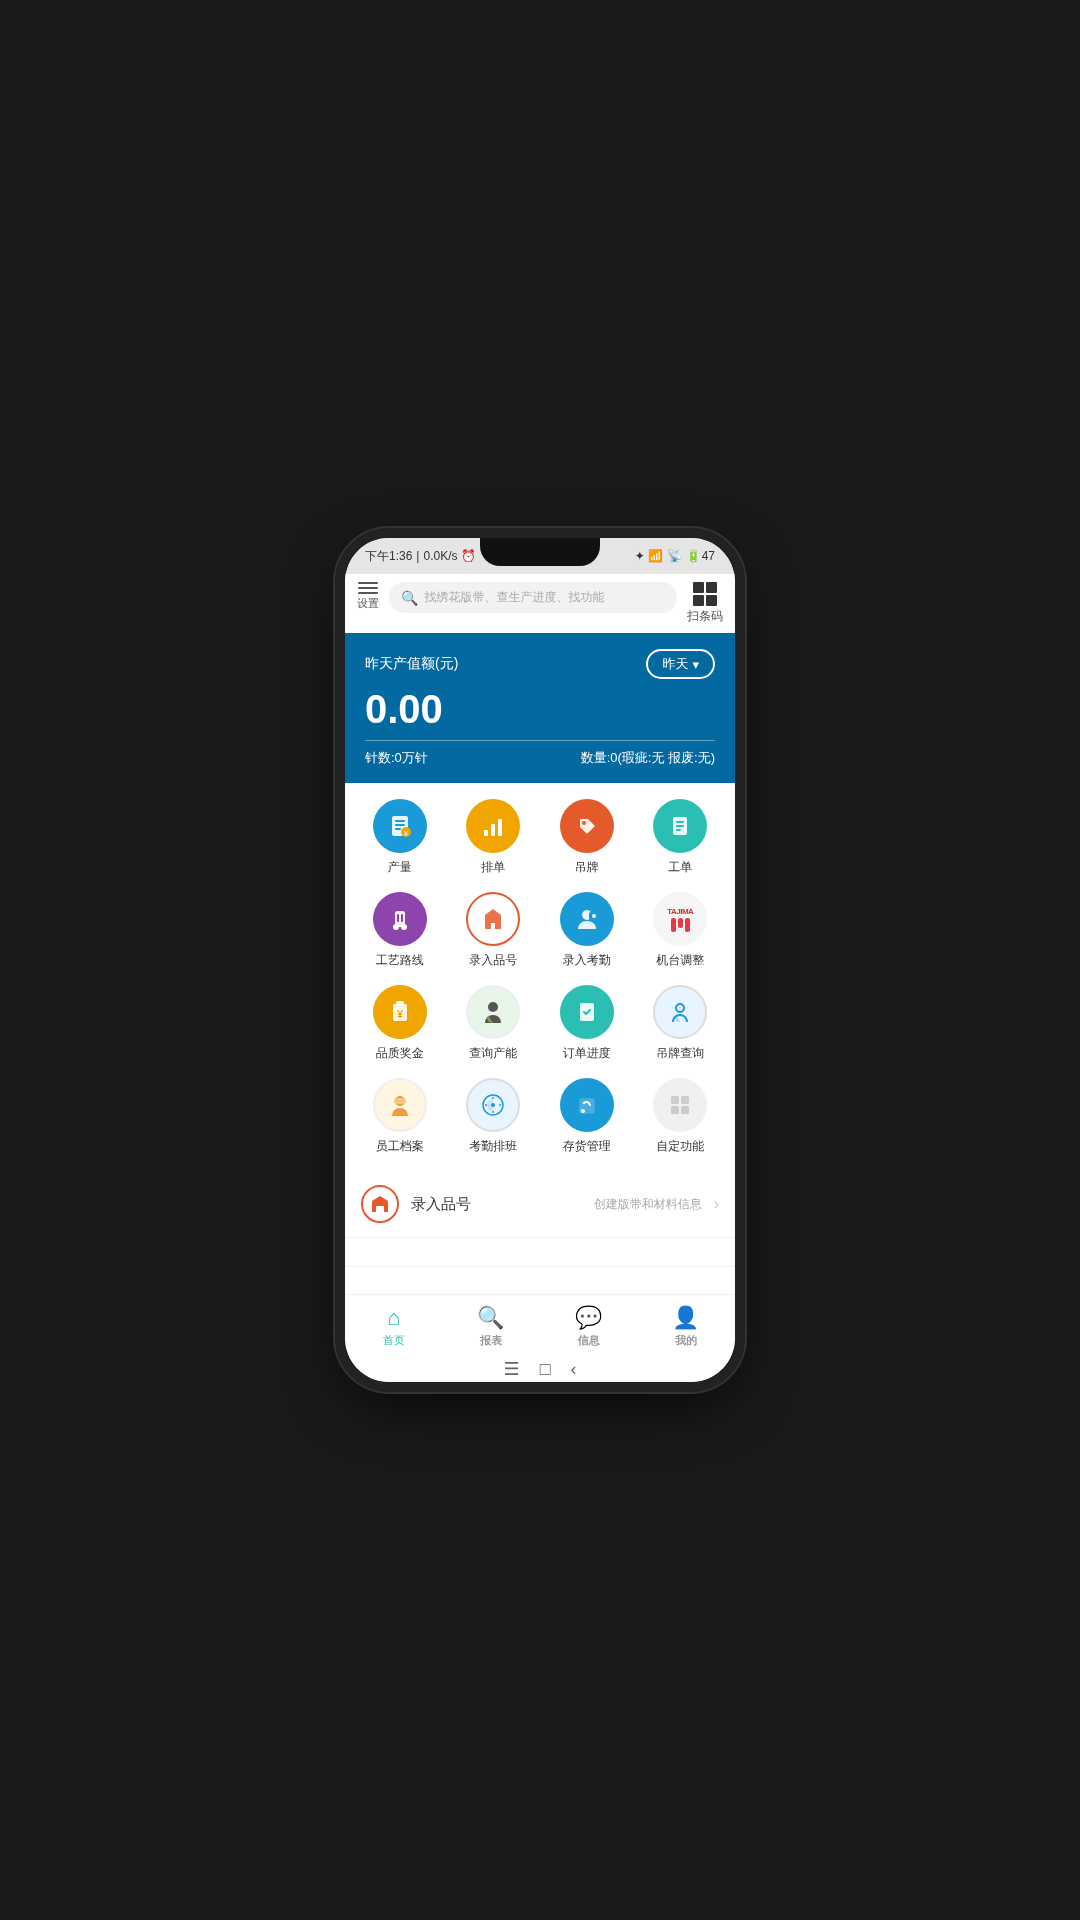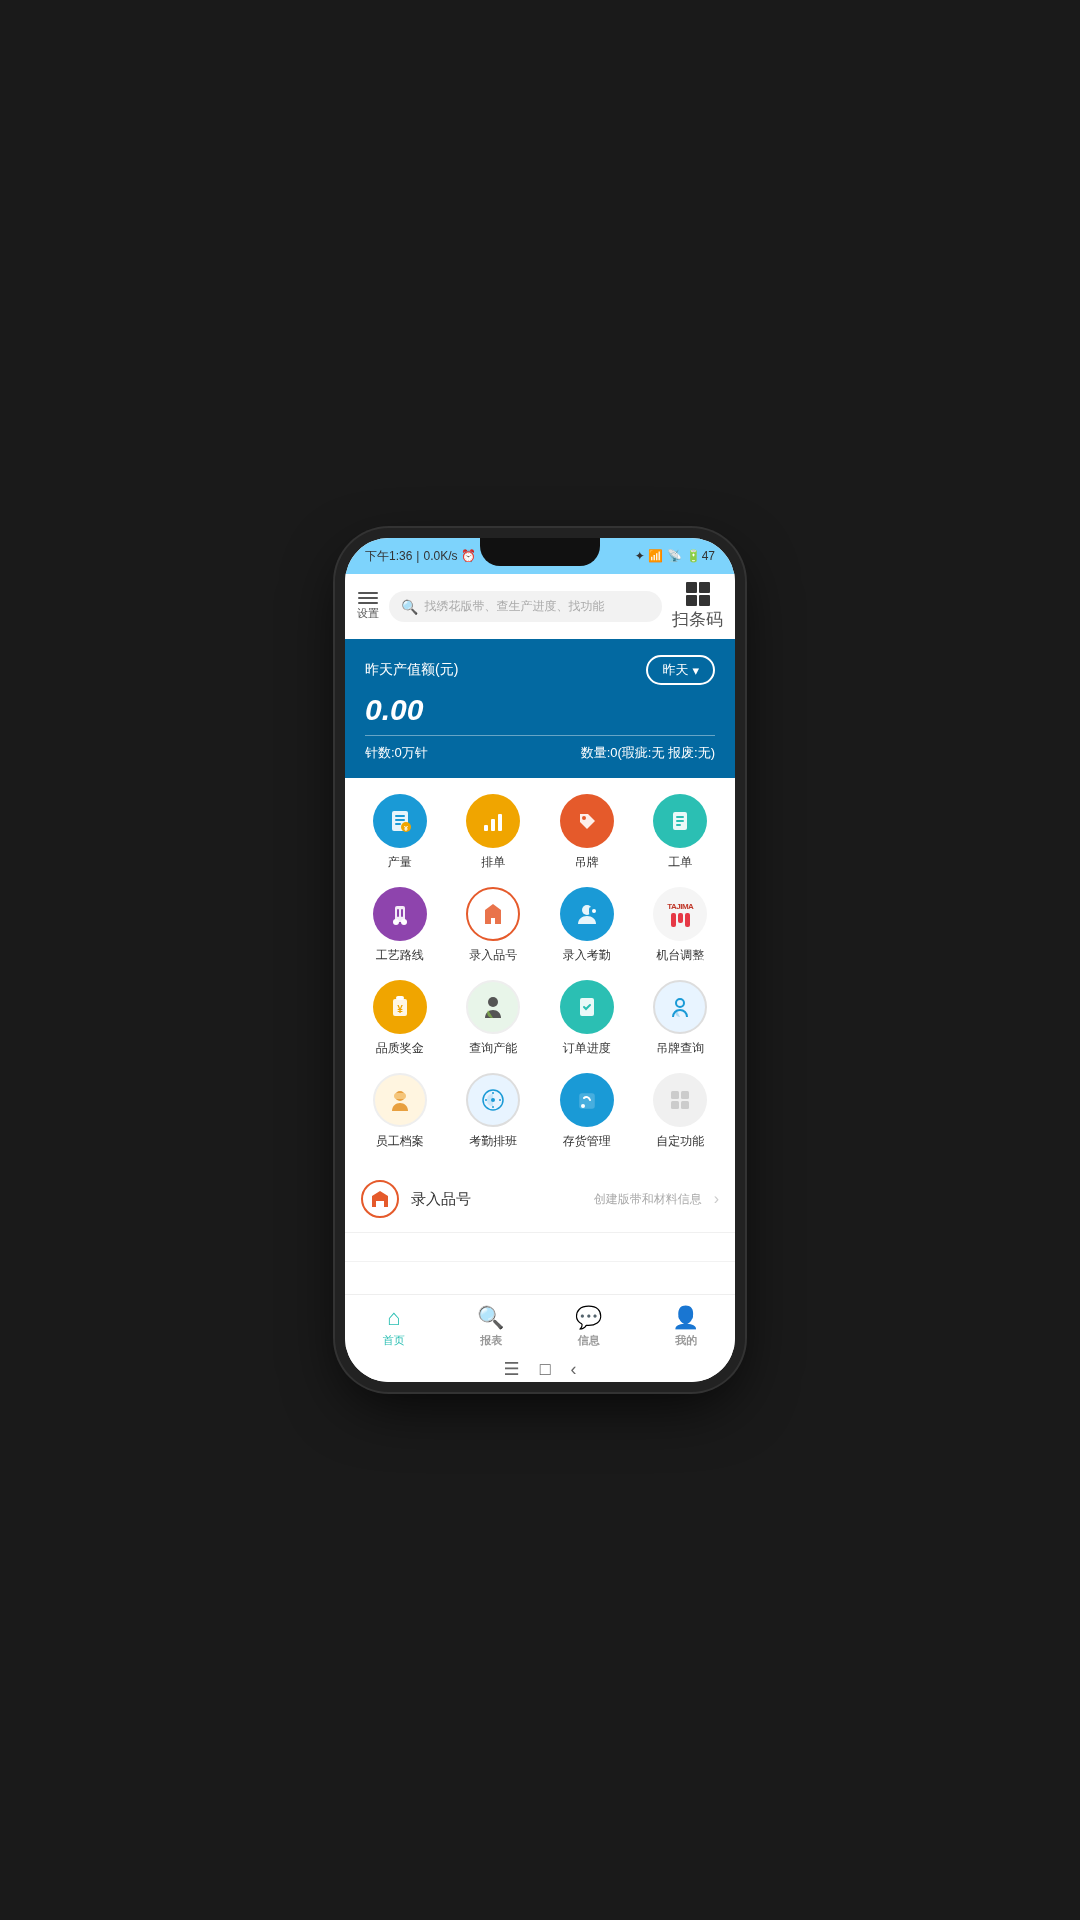--- a/index.html
+++ b/index.html
@@ -18,21 +18,21 @@
       background: #fff;
       border-radius: 44px;
       overflow: hidden;
       position: relative;
       box-shadow: 0 0 0 10px #222, 0 0 0 12px #333, 0 20px 60px rgba(0,0,0,0.8);
       display: flex;
       flex-direction: column;
     }
     
     .status-bar {
-      background: #7dd3fc;
+      background: #e5e5e5;
       height: 36px;
       display: flex;
       align-items: center;
       justify-content: space-between;
       padding: 0 20px;
       font-size: 12px;
       color: #333;
       flex-shrink: 0;
       position: relative;
     }
@@ -46,21 +46,21 @@
       background: #111;
       border-radius: 0 0 20px 20px;
     }
     .status-left { display: flex; align-items: center; gap: 4px; z-index: 1; }
     .status-right { display: flex; align-items: center; gap: 4px; z-index: 1; }
     
     .header {
       background: #fff;
       padding: 8px 12px;
       display: flex;
-      align-items: center;
+      align-items: flex-start;
       gap: 10px;
       flex-shrink: 0;
     }
     .header-settings { display: flex; flex-direction: column; align-items: center; }
     .hamburger-icon { display: flex; flex-direction: column; gap: 3px; }
     .hamburger-icon span { display: block; width: 20px; height: 2px; background: #555; border-radius: 1px; }
     .header-settings-label { font-size: 11px; color: #555; margin-top: 2px; }
     .search-bar {
       flex: 1;
       background: #f2f2f2;
@@ -74,21 +74,21 @@
     .search-placeholder { color: #aaa; font-size: 12px; }
     .qr-btn { display: flex; flex-direction: column; align-items: center; }
     .qr-icon {
       width: 24px;
       height: 24px;
       display: grid;
       grid-template-columns: 1fr 1fr;
       gap: 2px;
     }
     .qr-icon .qr-cell { background: #333; border-radius: 1px; }
-    .qr-label { font-size: 17px; color: #555; margin-top: 2px; }
+    .qr-label { font-size: 12px; color: #555; margin-top: 2px; }
     
     .hero {
       background: #0369a1;
       padding: 16px 20px 16px;
       flex-shrink: 0;
     }
     .hero-top {
       display: flex;
       justify-content: space-between;
       align-items: center;
@@ -99,21 +99,21 @@
       border: 2px solid #fff;
       border-radius: 20px;
       color: #fff;
       padding: 4px 14px;
       font-size: 13px;
       display: flex;
       align-items: center;
       gap: 4px;
       background: transparent;
     }
-    .hero-amount { color: #fff; font-size: 30px; font-weight: bold; margin: 6px 0; font-style: italic; }
+    .hero-amount { color: #fff; font-size: 40px; font-weight: bold; margin: 6px 0; }
     .hero-divider { border: none; border-top: 1px solid rgba(255,255,255,0.4); margin: 8px 0; }
     .hero-stats { display: flex; justify-content: space-between; }
     .hero-stat { color: #fff; font-size: 13px; }
     
     .icon-grid {
       background: #fff;
       padding: 16px 8px;
       display: grid;
       grid-template-columns: repeat(4, 1fr);
       gap: 16px 0;

